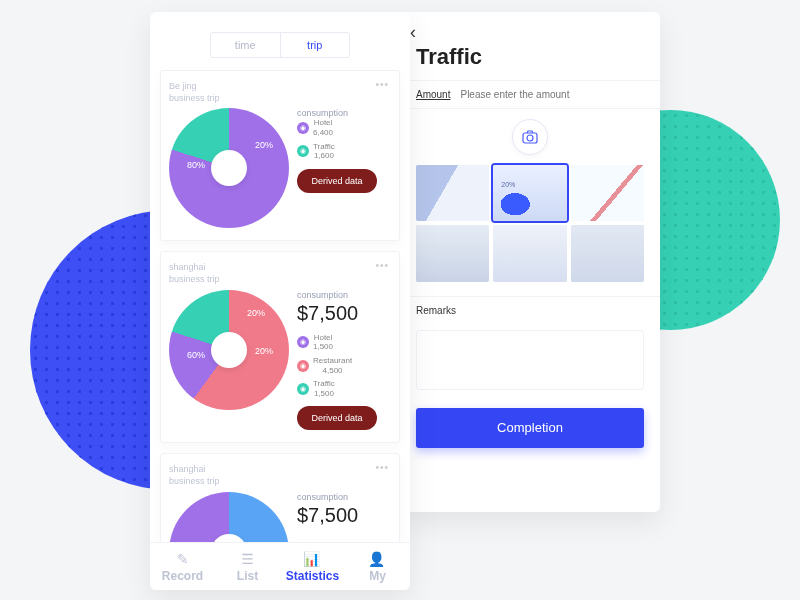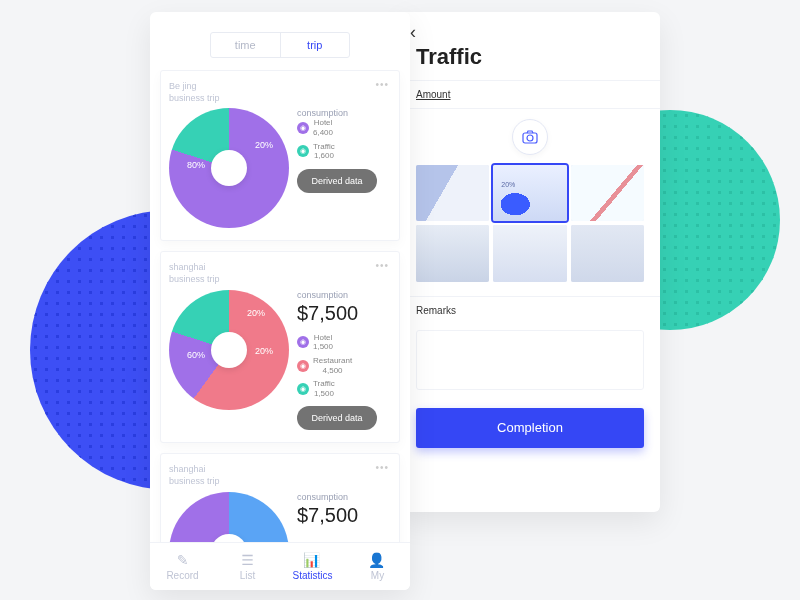--- a/index.html
+++ b/index.html
@@ -31,28 +31,28 @@
 .donut { width: 120px; height: 120px; }
 .donut-hole { position: absolute; width: 36px; height: 36px; border-radius: 50%; background: #fff; left: 42px; top: 42px; box-shadow: 0 2px 6px rgba(0,0,0,0.1); }
 .slice-label { position: absolute; color: #fff; font-size: 9px; }
 .right-col { flex: 1; }
 .consume-label { font-size: 9px; color: #9aa0b4; }
 .consume-val { font-size: 20px; color: #222; font-weight: 400; margin: 2px 0 8px; }
 .legend { display: flex; flex-direction: column; gap: 4px; margin-bottom: 8px; }
 .legend-row { display: flex; align-items: center; gap: 4px; text-align: center; }
 .legend-dot { width: 12px; height: 12px; border-radius: 50%; display: flex; align-items: center; justify-content: center; font-size: 7px; color: #fff; flex-shrink: 0; }
 .legend-text { font-size: 8px; color: #888; line-height: 1.2; }
-.derive-btn { background: #737373; color: #fff; border: none; border-radius: 13px; height: 24px; width: 80px; font-size: 9px; cursor: pointer; }
+.derive-btn { background: #7f1d1d; color: #fff; border: none; border-radius: 13px; height: 24px; width: 80px; font-size: 9px; cursor: pointer; }
 
 
 .nav { position: absolute; bottom: 0; left: 0; right: 0; height: 48px; background: #fff; display: flex; border-top: 1px solid #f0f2f7; }
 .nav-item { flex: 1; display: flex; flex-direction: column; align-items: center; justify-content: center; gap: 2px; cursor: pointer; }
 .nav-icon { font-size: 14px; color: #bfc4d4; }
 .nav-item.active .nav-icon, .nav-item.active .nav-label { color: #3547f5; }
-.nav-label { font-size: 10px; color: #bfc4d4; }
+.nav-label { font-size: 12px; color: #bfc4d4; font-weight: bold; }
 
 
 .back { position: absolute; left: 10px; top: 10px; font-size: 18px; color: #333; cursor: pointer; }
 .page-title { font-size: 22px; font-weight: 600; color: #222; margin: 32px 0 10px 16px; }
 .row-line { border-top: 1px solid #f0f2f7; padding: 8px 16px; display: flex; align-items: center; font-size: 10px; }
 .amount-label { color: #333; text-decoration: underline; }
 .amount-input { border: none; color: #d0d0d0; font-size: 10px; margin-left: 10px; outline: none; flex: 1; }
 .camera-wrap { display: flex; justify-content: center; padding: 10px 0; border-top: 1px solid #f0f2f7; }
 .camera-btn { width: 36px; height: 36px; border-radius: 50%; border: 1px solid #e4e8f5; background: #fff; display: flex; align-items: center; justify-content: center; cursor: pointer; box-shadow: 0 2px 6px rgba(0,0,0,0.04); color: #4a5cff; font-size: 15px; }
 .thumbs { display: grid; grid-template-columns: repeat(3,1fr); gap: 4px; padding: 0 16px 10px; }
@@ -177,20 +177,21 @@
                <span class="nav-label">My</span>
       </div>
     </div>
 </div>
 
 <div class="phone phone-right">
   <div class="back">‹</div>
   <div class="page-title">Traffic</div>
   <div class="row-line">
     <span class="amount-label">Amount</span>
+    <input class="amount-input" placeholder="Please enter the amount" style="">
   </div>
   <div class="camera-wrap">
     <div class="camera-btn">
       <svg width="16" height="14" viewBox="0 0 16 14">
           <rect x="1" y="3" width="14" height="10" rx="2" fill="none" stroke="#4a5cff" stroke-width="1.2"></rect>
           <circle cx="8" cy="8" r="3" fill="none" stroke="#4a5cff" stroke-width="1.2"></circle>
           <path d="M5 3l1-2h4l1 2" fill="none" stroke="#4a5cff" stroke-width="1.2"></path>
         </svg>
     </div>
   </div>

